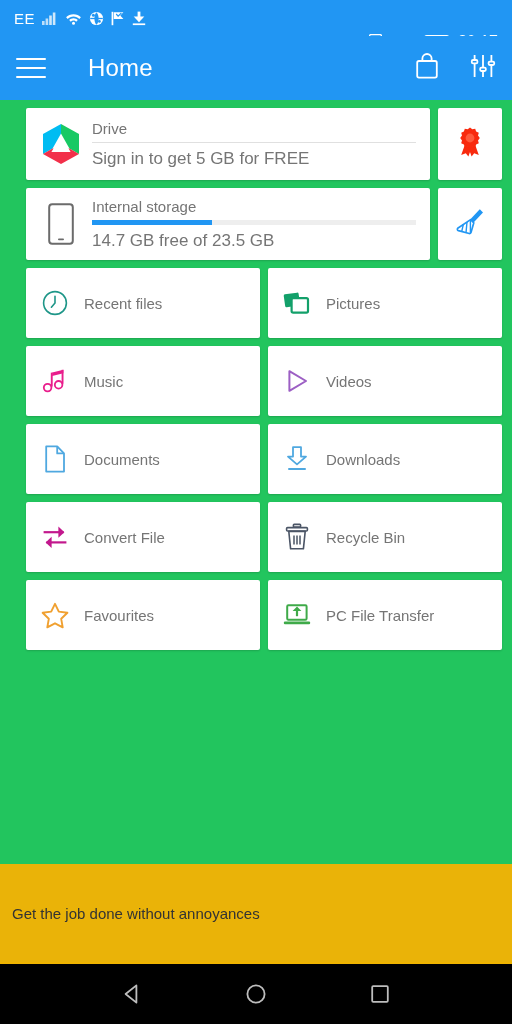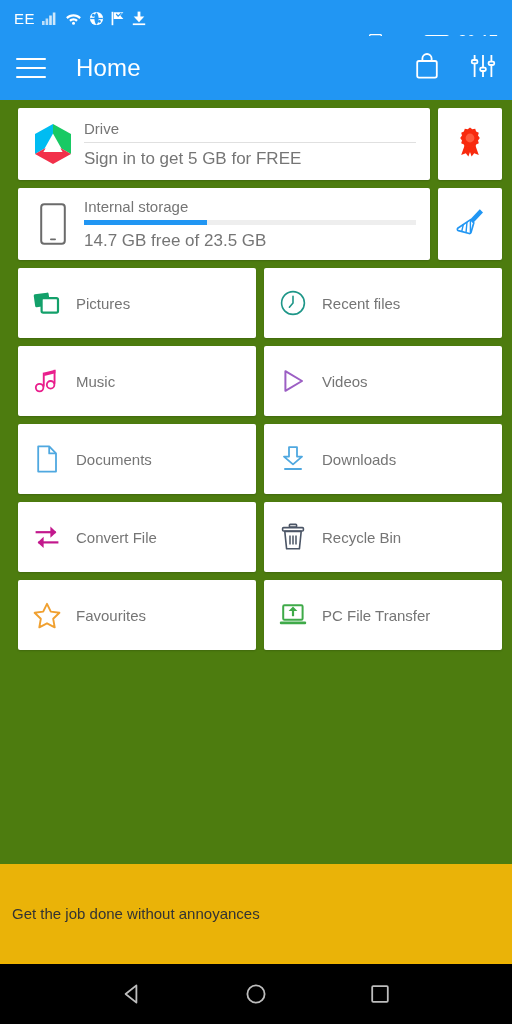--- a/index.html
+++ b/index.html
@@ -20,30 +20,30 @@
   .status-left { display: flex; align-items: center; gap: 7px; }
   .status-right { display: flex; align-items: center; gap: 6px; margin-top: 48px; }
   .carrier { font-size: 15px; letter-spacing: .5px; }
   .batt-pct { font-size: 15px; }
   .clock { font-size: 16px; }
   .sb-icon { display: flex; align-items: center; }
 
   
   .app-bar {
     height: 64px; background: #2196f3; color: #fff;
-    display: flex; align-items: center; padding: 0 16px; flex: 0 0 64px;
+    display: flex; align-items: center; padding: 0 16px; flex: 0 0 64px; gap: 12px;
   }
   .hamburger { width: 30px; height: 20px; display: flex; flex-direction: column;
     justify-content: space-between; cursor: pointer; }
   .hamburger span { display: block; height: 2px; background: #fff; border-radius: 1px; }
   .app-title { font-size: 24px; margin-left: 30px; font-weight: 400; letter-spacing: .2px; }
   .app-bar-actions { margin-left: auto; display: flex; align-items: center; gap: 30px; }
 
   
-  .content { flex: 1 1 auto; background: #4d7c0f; padding: 8px 10px 0 18px; overflow: hidden; }
+  .content { flex: 1 1 auto; background: #22c55e; padding: 8px 10px 0 26px; overflow: hidden; }
 
   .storage-row { display: flex; gap: 8px; margin-bottom: 8px; }
   .storage-card {
     flex: 1 1 auto; background: #fff; border-radius: 2px; height: 72px;
     box-shadow: 0 1px 2px rgba(0,0,0,.16); display: flex; align-items: center;
     padding: 0 14px 0 12px;
   }
   .storage-icon { width: 46px; display: flex; align-items: center; justify-content: center; flex: 0 0 46px; }
   .storage-body { flex: 1 1 auto; margin-left: 8px; display: flex; flex-direction: column; }
   .storage-label { font-size: 15px; color: #757575; margin-bottom: 5px; }
@@ -230,36 +230,36 @@
             <path d="M10.4 19.2 8.8 26.2M14 17 13 27.8M17.4 15.4 17.4 28.6" stroke="#2196f3" stroke-width="1.4" fill="none"></path>
           </svg>
         </span>
       </div>
     </div>
 
     <div class="grid">
 
       <div class="tile">
         <span class="tile-icon">
+          <svg width="26" height="26" viewBox="0 0 26 26">
+            <circle cx="13" cy="13" r="11.4" fill="none" stroke="#1e9688" stroke-width="1.6"></circle>
+            <path d="M13 6.2V13l-3.6 4.2" stroke="#1e9688" stroke-width="1.6" fill="none" stroke-linecap="round"></path>
+          </svg>
+        </span>
+        <span class="tile-label">Recent files</span>
+      </div>
+
+      <div class="tile">
+        <span class="tile-icon">
           <svg width="28" height="26" viewBox="0 0 28 26">
             <rect x="1.4" y="3.4" width="15" height="13" rx="1.4" fill="#13a06a" transform="rotate(-8 9 10)"></rect>
             <rect x="8.6" y="8.2" width="16.4" height="14.4" rx="1.6" fill="#ffffff" stroke="#13a06a" stroke-width="2.2"></rect>
           </svg>
         </span>
         <span class="tile-label">Pictures</span>
-      </div>
-
-      <div class="tile">
-        <span class="tile-icon">
-          <svg width="26" height="26" viewBox="0 0 26 26">
-            <circle cx="13" cy="13" r="11.4" fill="none" stroke="#1e9688" stroke-width="1.6"></circle>
-            <path d="M13 6.2V13l-3.6 4.2" stroke="#1e9688" stroke-width="1.6" fill="none" stroke-linecap="round"></path>
-          </svg>
-        </span>
-        <span class="tile-label">Recent files</span>
       </div>
 
       <div class="tile">
         <span class="tile-icon">
           <svg width="26" height="26" viewBox="0 0 26 26">
             <path d="M10.2 4.6 21.4 1.8v3.4L10.2 8z" fill="#e91e8c"></path>
             <rect x="8.8" y="4.6" width="1.9" height="14" fill="#e91e8c"></rect>
             <rect x="19.6" y="1.8" width="1.9" height="14" fill="#e91e8c"></rect>
             <circle cx="5.6" cy="19.6" r="3.8" fill="none" stroke="#e91e8c" stroke-width="1.8"></circle>
             <circle cx="16.6" cy="16.8" r="3.8" fill="none" stroke="#e91e8c" stroke-width="1.8"></circle>

